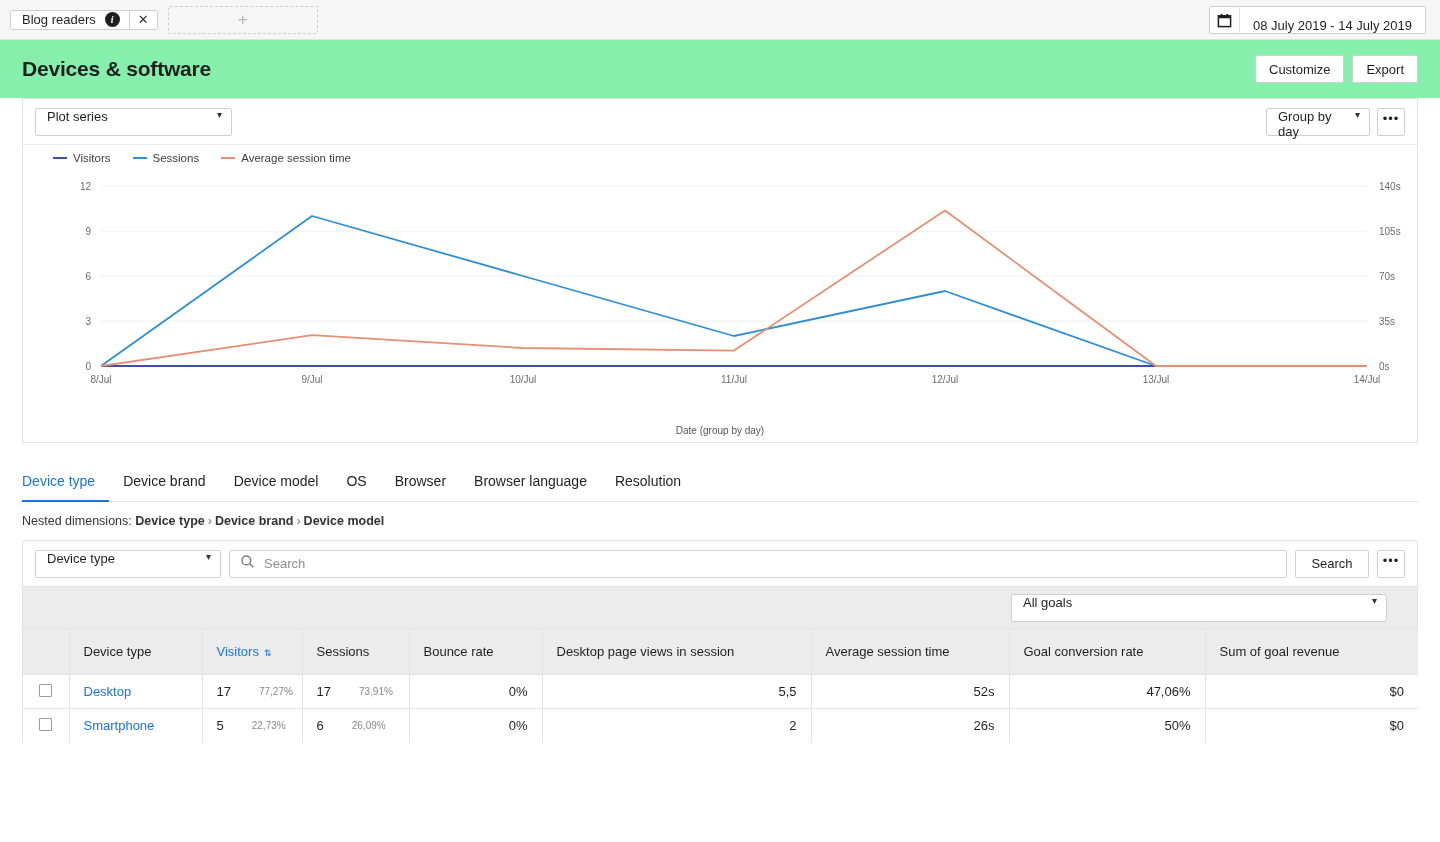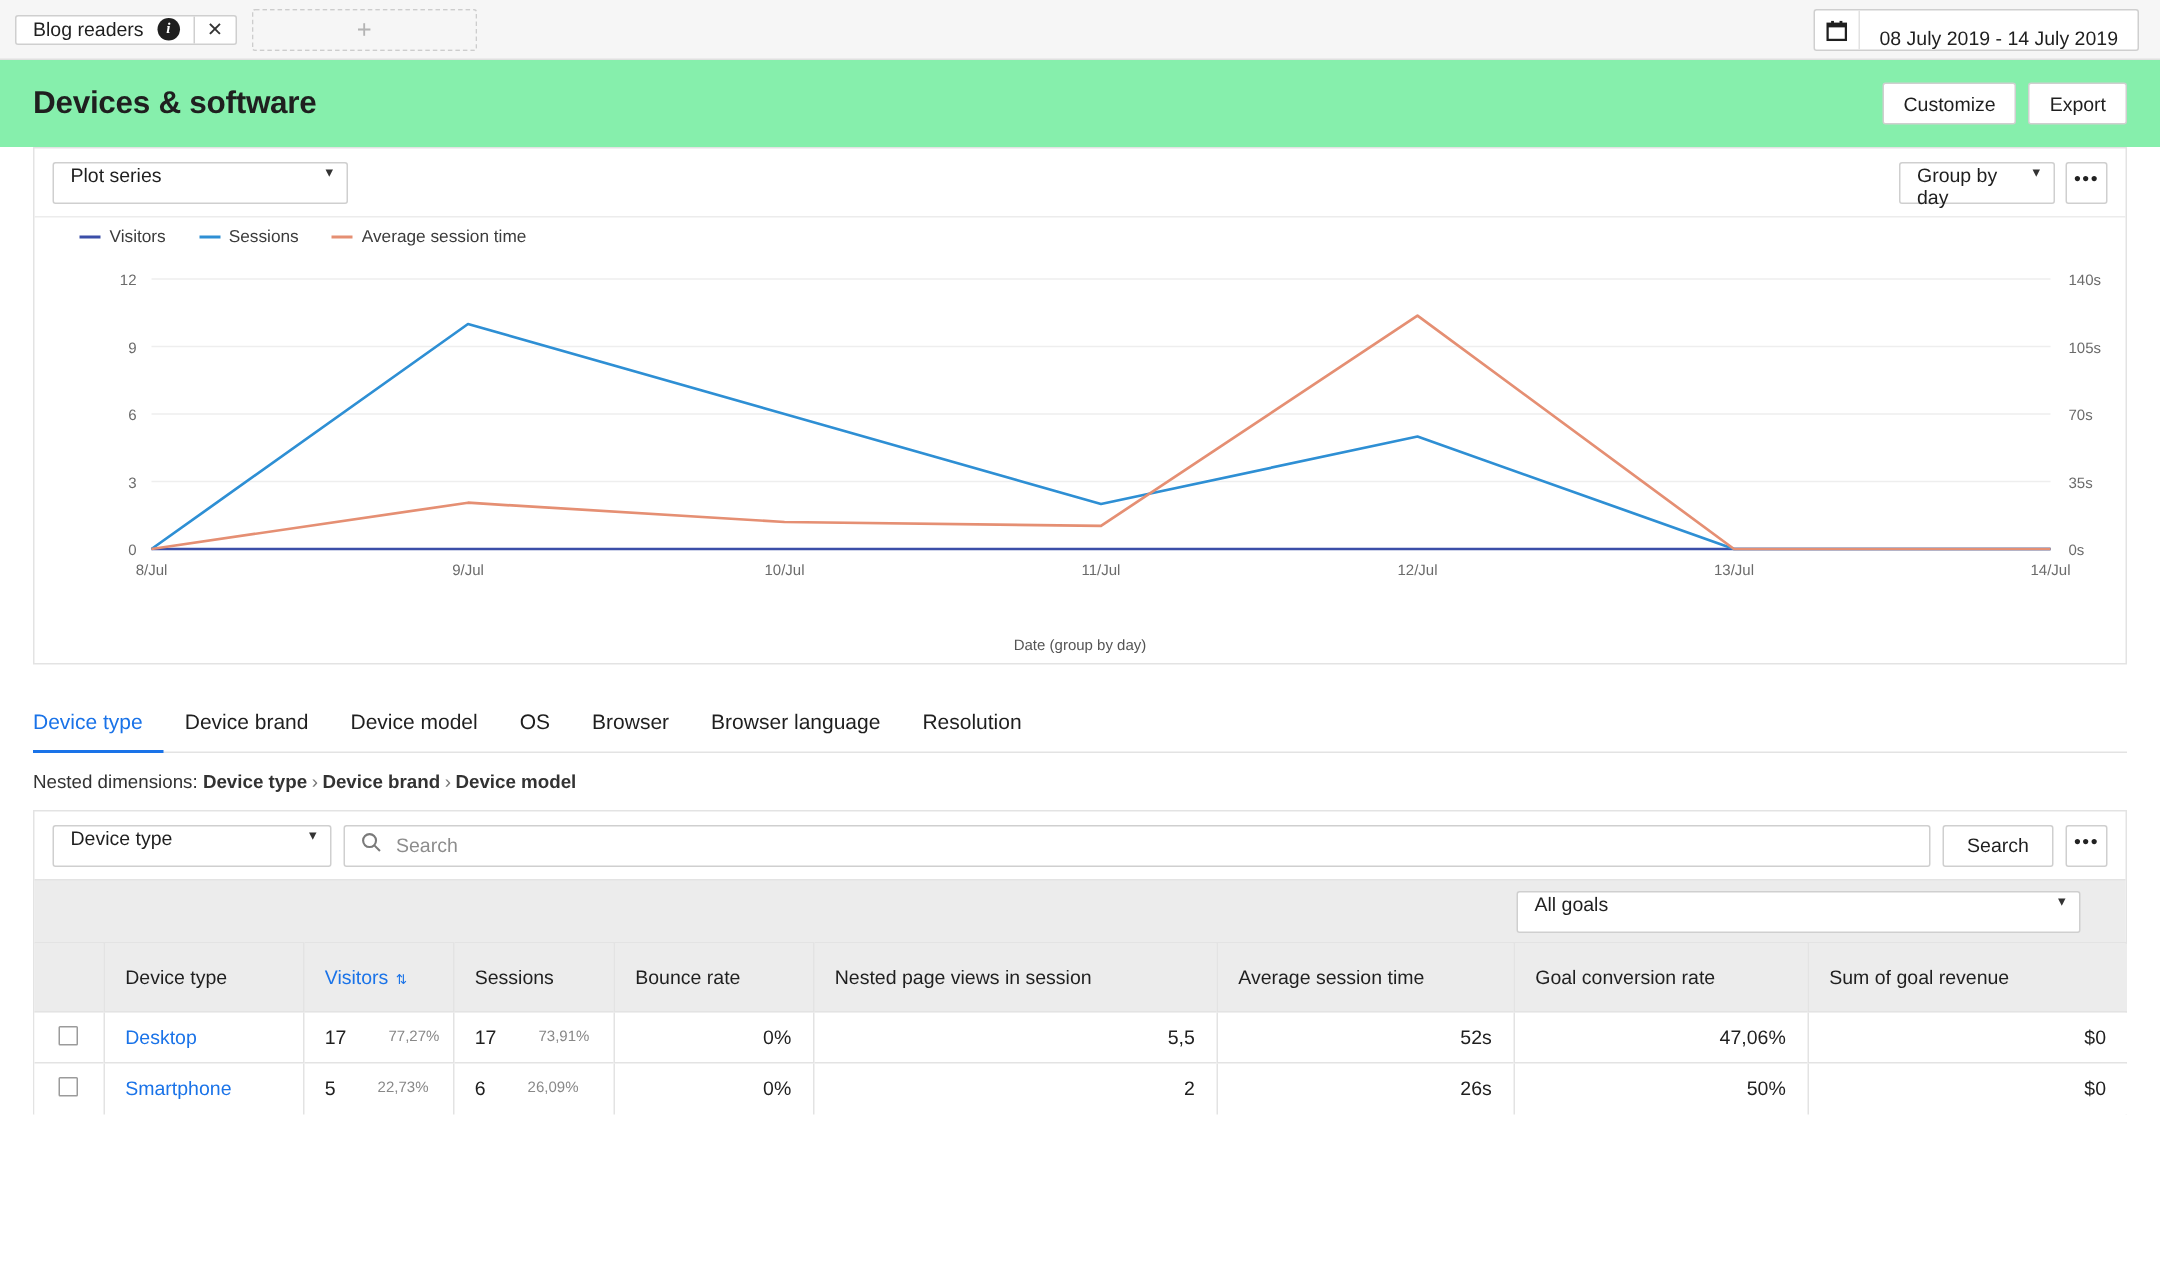--- a/index.html
+++ b/index.html
@@ -376,21 +376,21 @@
         <col style="width:196px">
         <col style="width:213px">
     </colgroup>
     <thead>
       <tr id="thead-row">
           <th class="num"></th>
           <th class=""><span>Device type</span></th>
           <th class="num sorted"><span>Visitors</span><span class="sort-ic">⇅</span></th>
           <th class="num"><span>Sessions</span></th>
           <th class="num"><span>Bounce rate</span></th>
-          <th class="num"><span>Nested page views in session</span></th>
+          <th class="num"><span>Desktop page views in session</span></th>
           <th class="num"><span>Average session time</span></th>
           <th class="num"><span>Goal conversion rate</span></th>
           <th class="num"><span>Sum of goal revenue</span></th>
         </tr>
     </thead>
     <tbody id="tbody">
         <tr class="datarow">
           <td class="cellcheck"><span class="chk"></span></td>
           <td class="cellname"><span class="dimlink">Desktop</span></td>
           <td>

